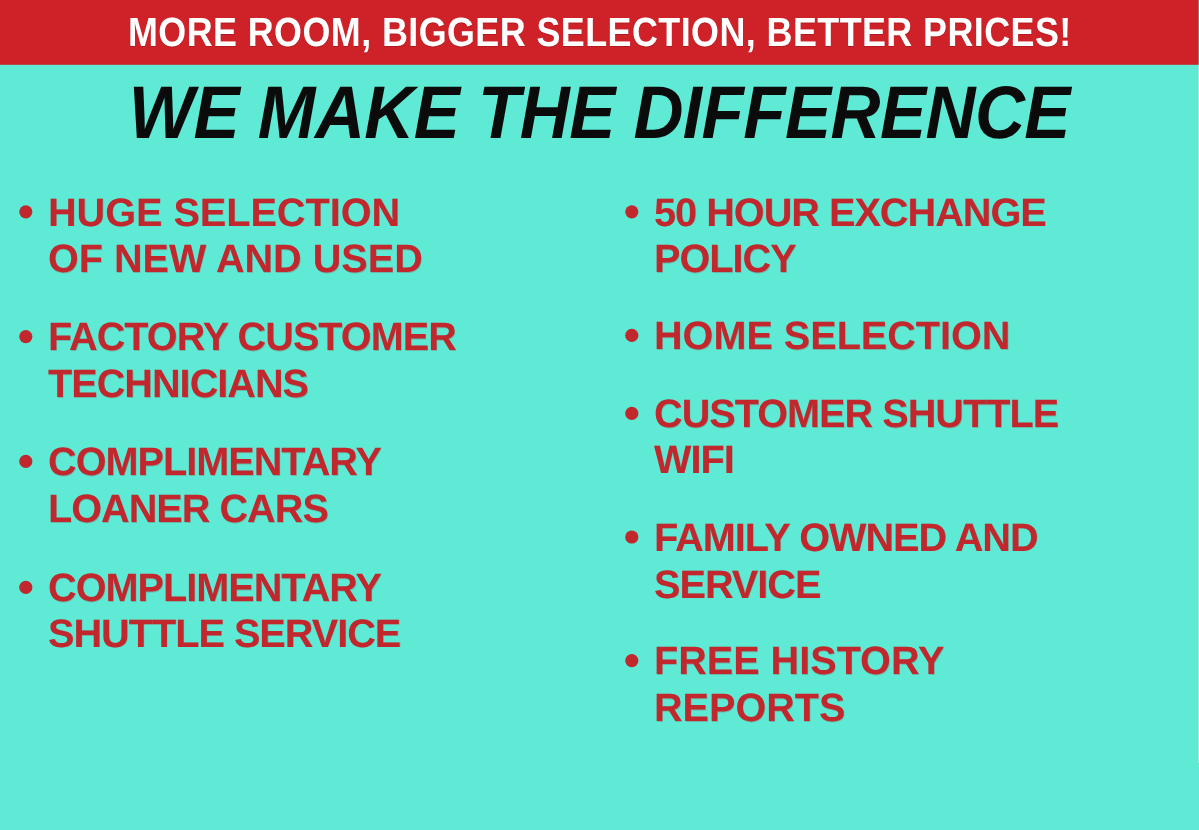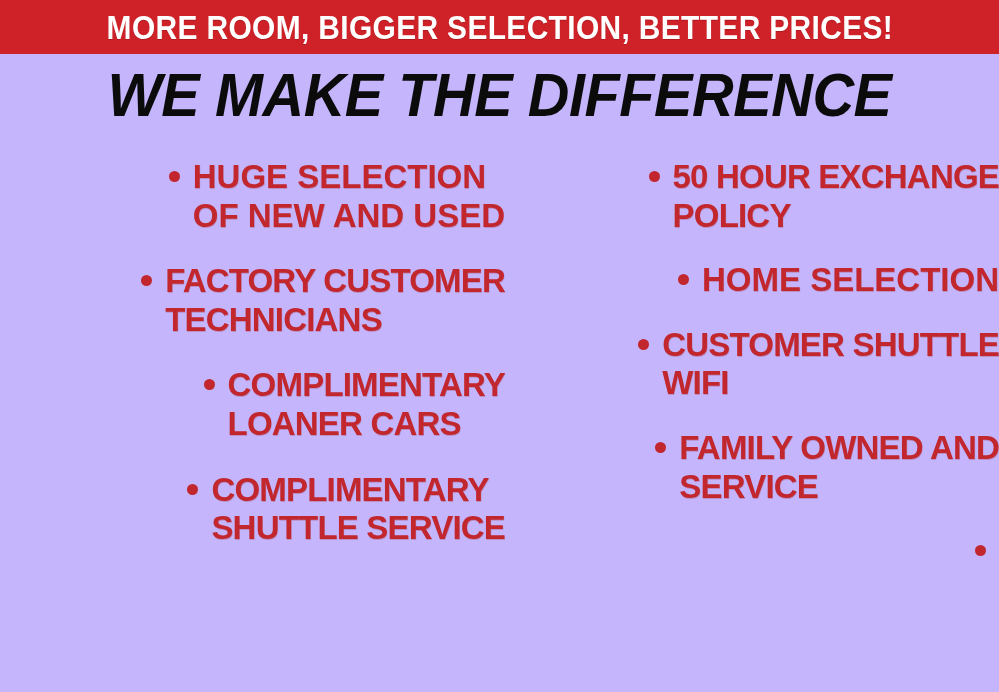--- a/index.html
+++ b/index.html
@@ -10,21 +10,21 @@
     width: 999px;
     height: 692px;
     background: #fdfdfd;
     font-family: "Liberation Sans", sans-serif;
     overflow: hidden;
   }
   .ad {
     position: relative;
     width: 999px;
     height: 692px;
-    background: #c4b5fd;
+    background: #5eead4;
     box-sizing: border-box;
   }
 
   
   .banner {
     position: absolute;
     top: 0;
     left: 0;
     width: 999px;
     height: 54px;
@@ -79,21 +79,20 @@
   .col {
     box-sizing: border-box;
   }
   .col-left  { width: 505px; padding-left: 16px; }
   .col-right { width: 494px; padding-left: 16px; }
 
   .bullet {
     display: flex;
     align-items: flex-start;
     margin-bottom: 27px;
-    justify-content: flex-end;
   }
   .col-right .bullet { margin-bottom: 26px; }
 
   .dot {
     flex: 0 0 auto;
     width: 11px;
     height: 11px;
     border-radius: 50%;
     background: #c1272d;
     margin-top: 13px;
@@ -176,19 +175,21 @@
 
 
       <div class="bullet">
         <span class="dot"></span>
         <span class="bullet-text tight">FAMILY OWNED AND
 SERVICE</span>
       </div>
 
       <div class="bullet">
         <span class="dot"></span>
+        <span class="bullet-text">FREE HISTORY
+REPORTS</span>
       </div>
 
     </div>
 
   </div>
 
 </div>
 
 </body></html>

